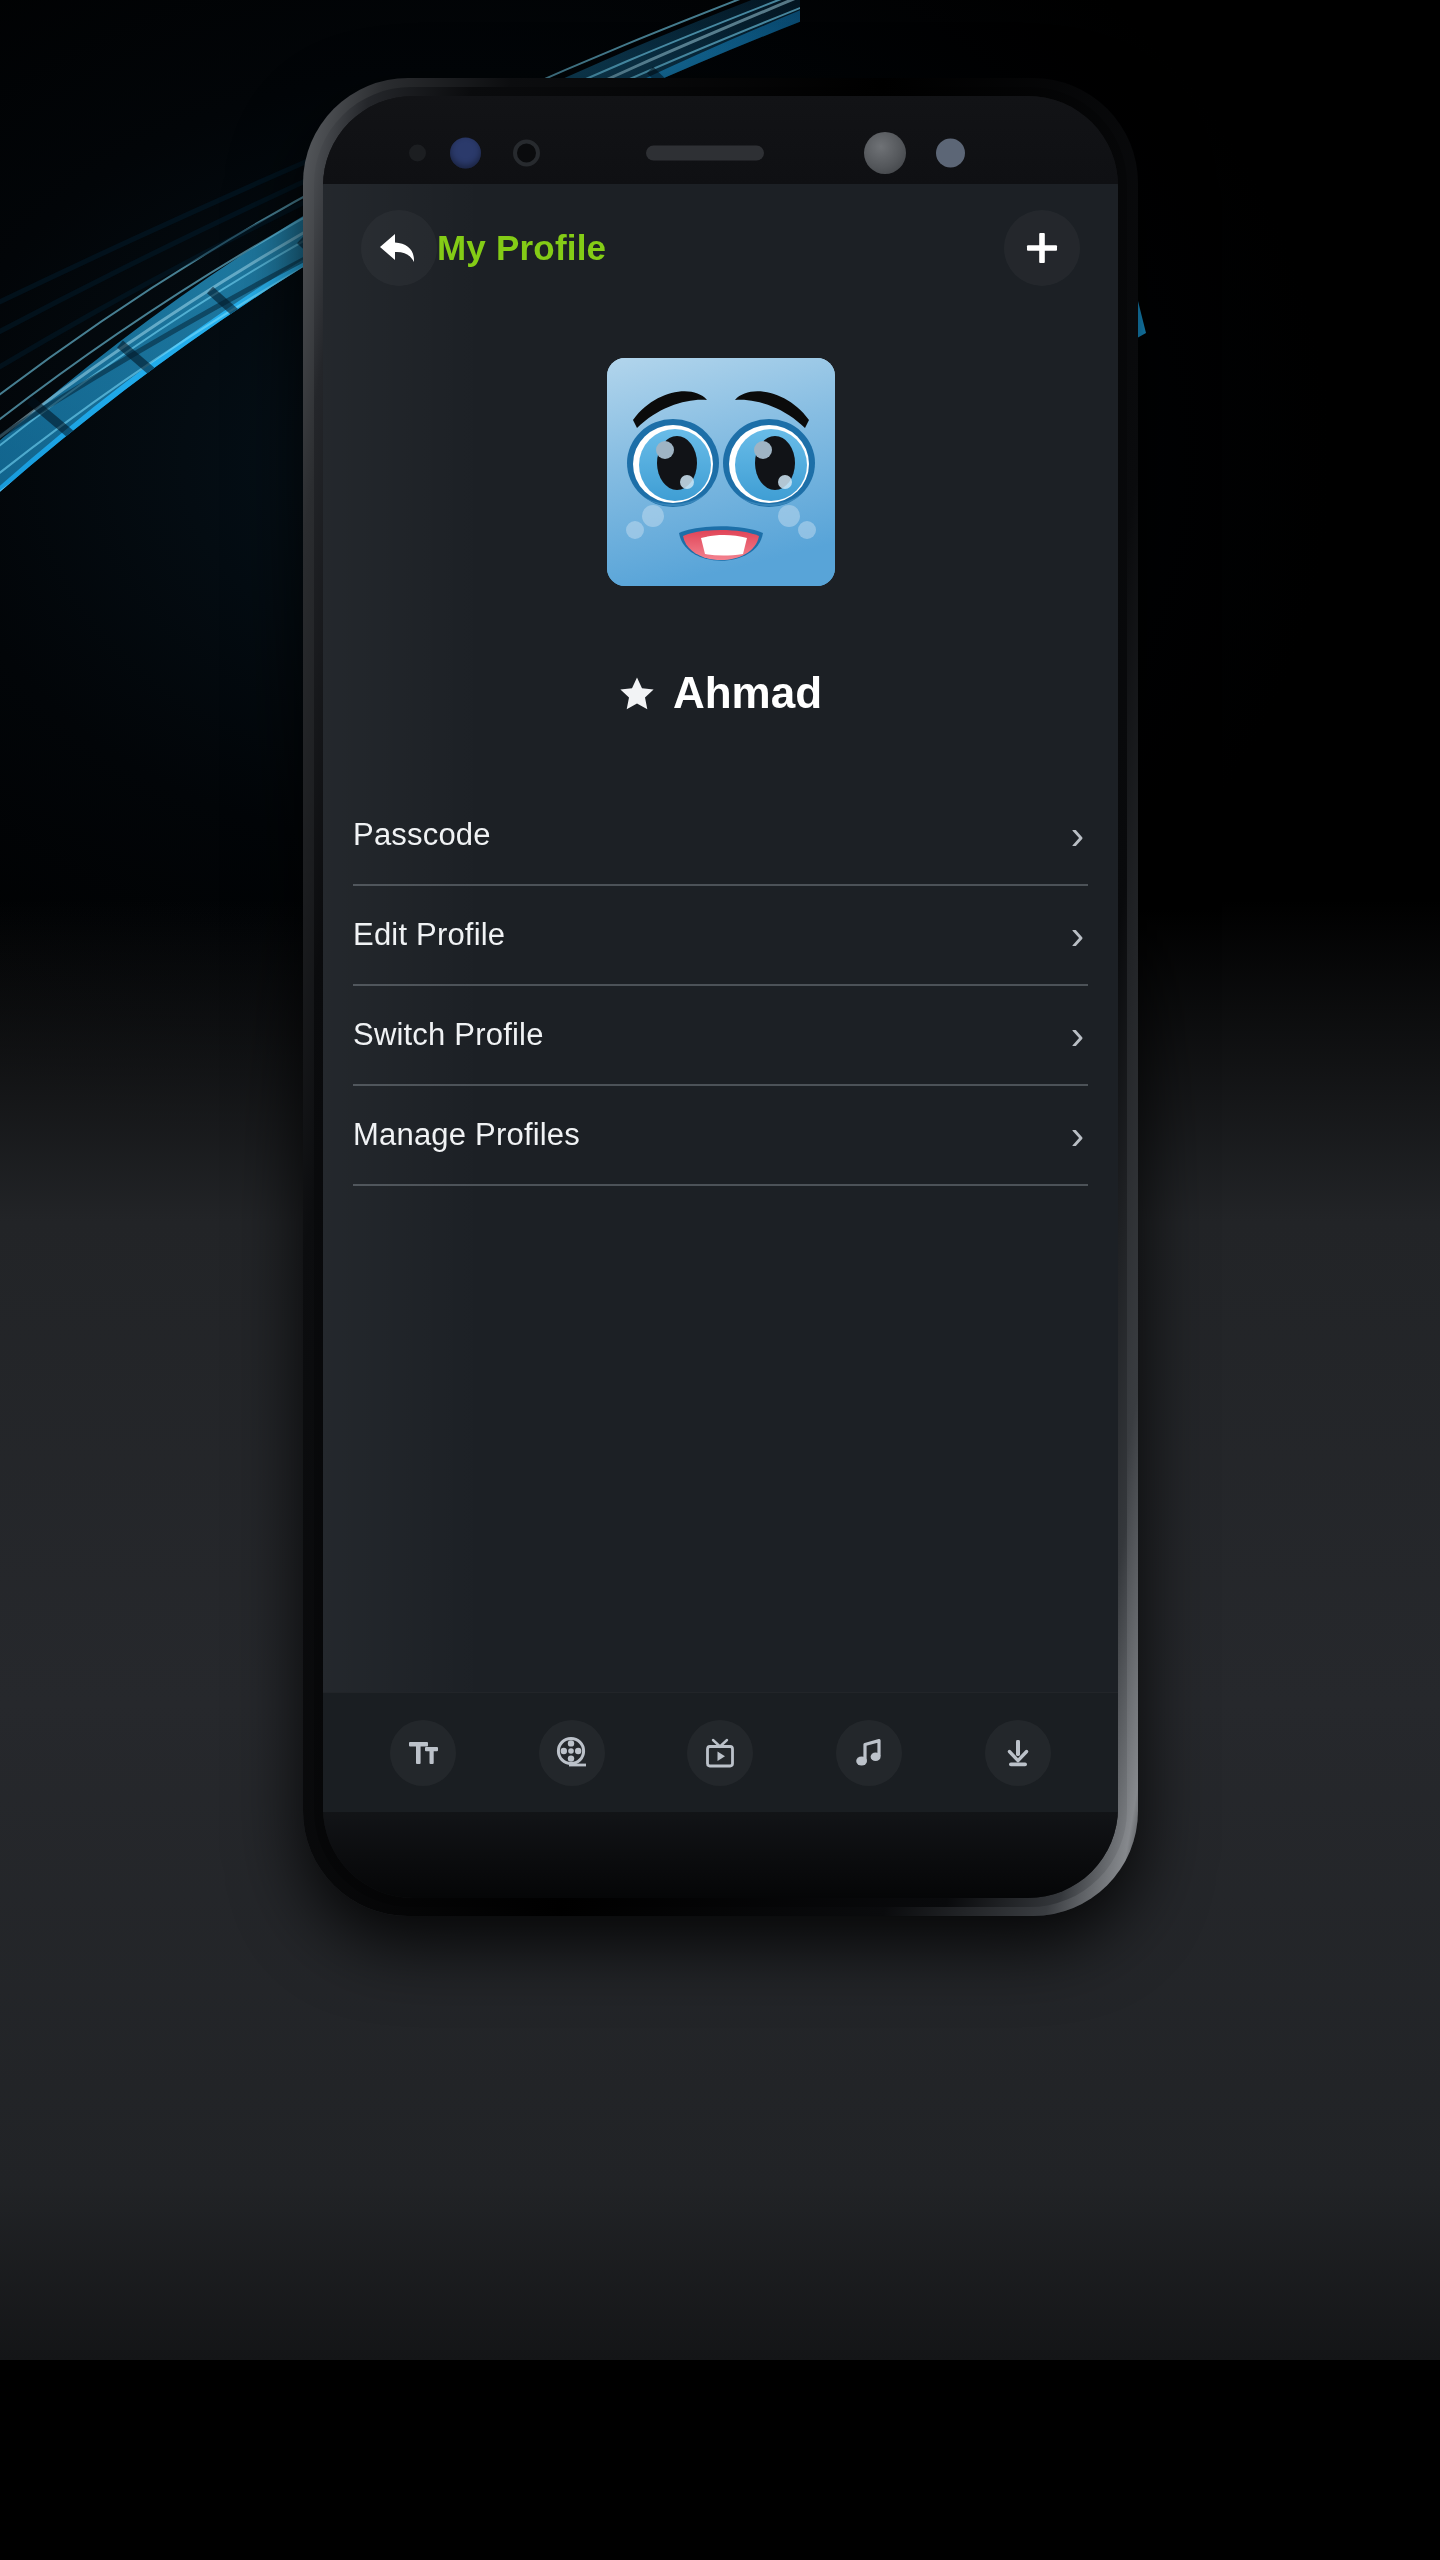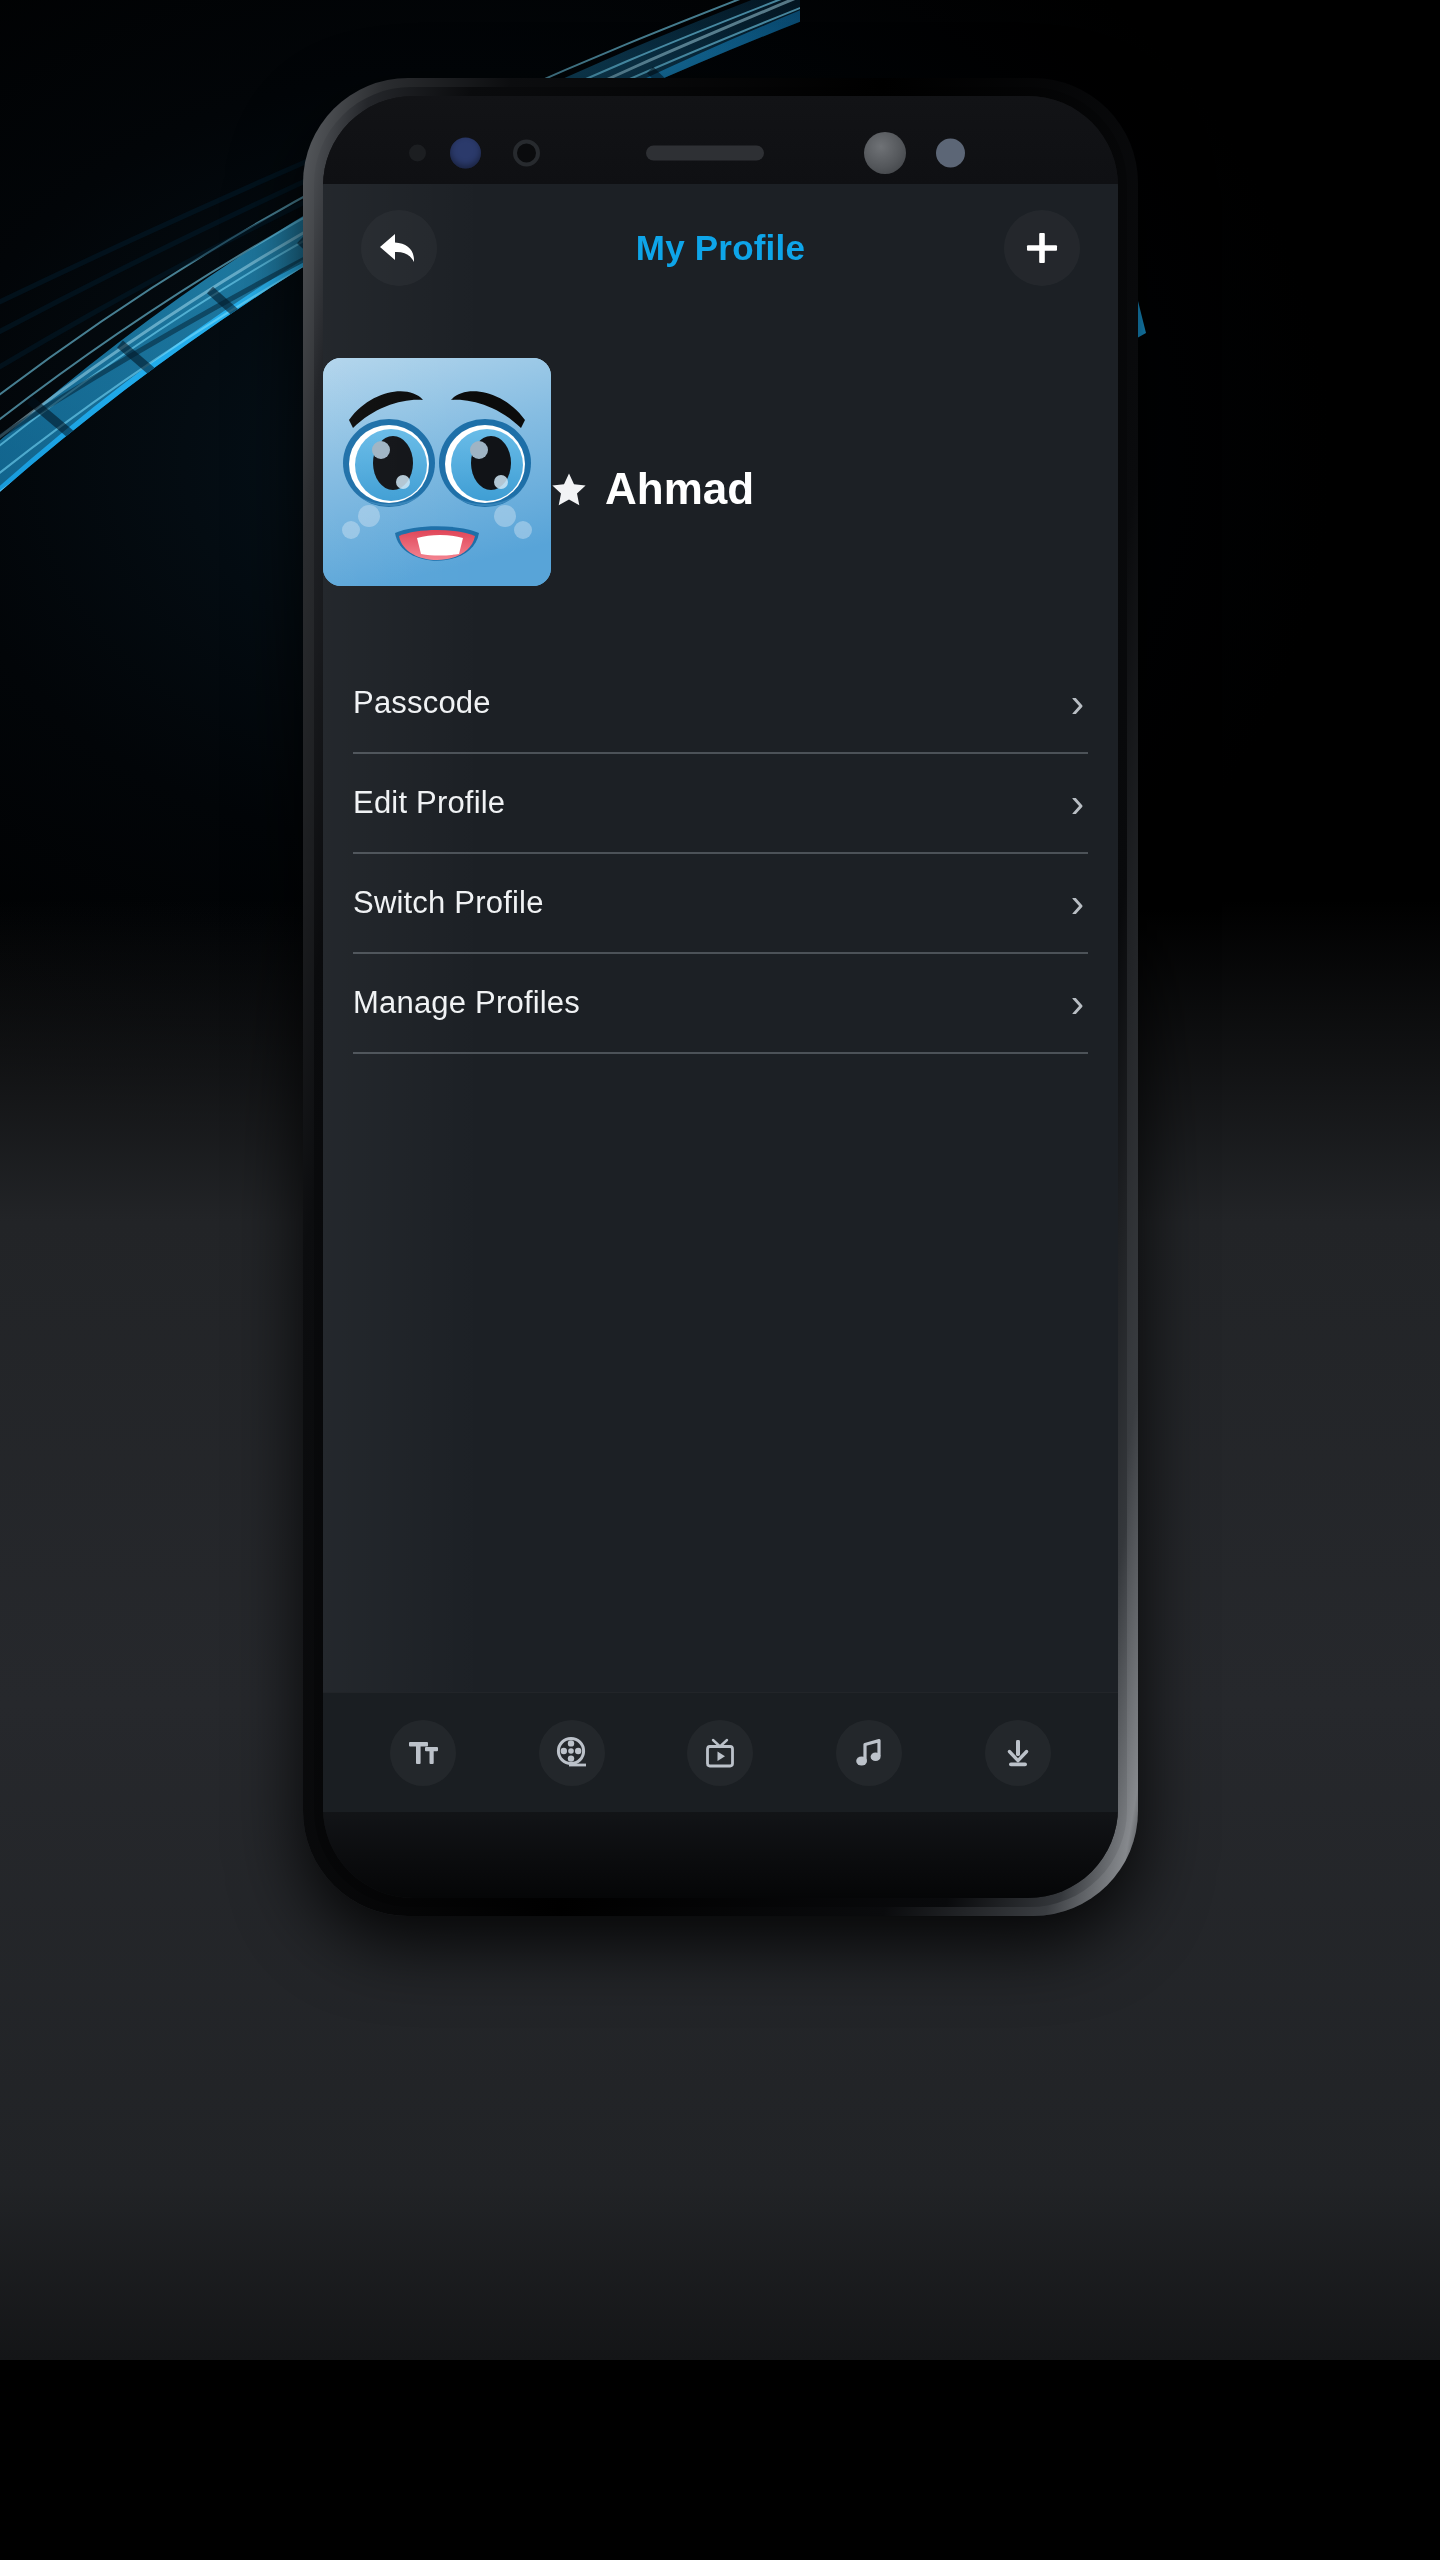--- a/index.html
+++ b/index.html
@@ -170,32 +170,33 @@
     background: rgba(255,255,255,0.035);
     display: flex;
     align-items: center;
     justify-content: center;
     flex: 0 0 auto;
     cursor: pointer;
   }
 
   .app-title {
     flex: 1;
-    text-align: center;
-    color: #0ea5e9;
+    color: #84cc16;
     font-size: 35px;
     font-weight: bold;
     letter-spacing: 0.2px;
   }
 
   
   .avatar-zone {
     margin-top: 46px;
     display: flex;
-    align-items: center;
+    flex-direction: column;
+    align-items: center;
+    gap: 48px;
   }
 
   .avatar {
     width: 228px;
     height: 228px;
     border-radius: 18px;
     overflow: hidden;
     background: linear-gradient(180deg, #a9cfe8 0%, #7fb9e0 55%, #5ba5d8 100%);
     cursor: pointer;
   }

